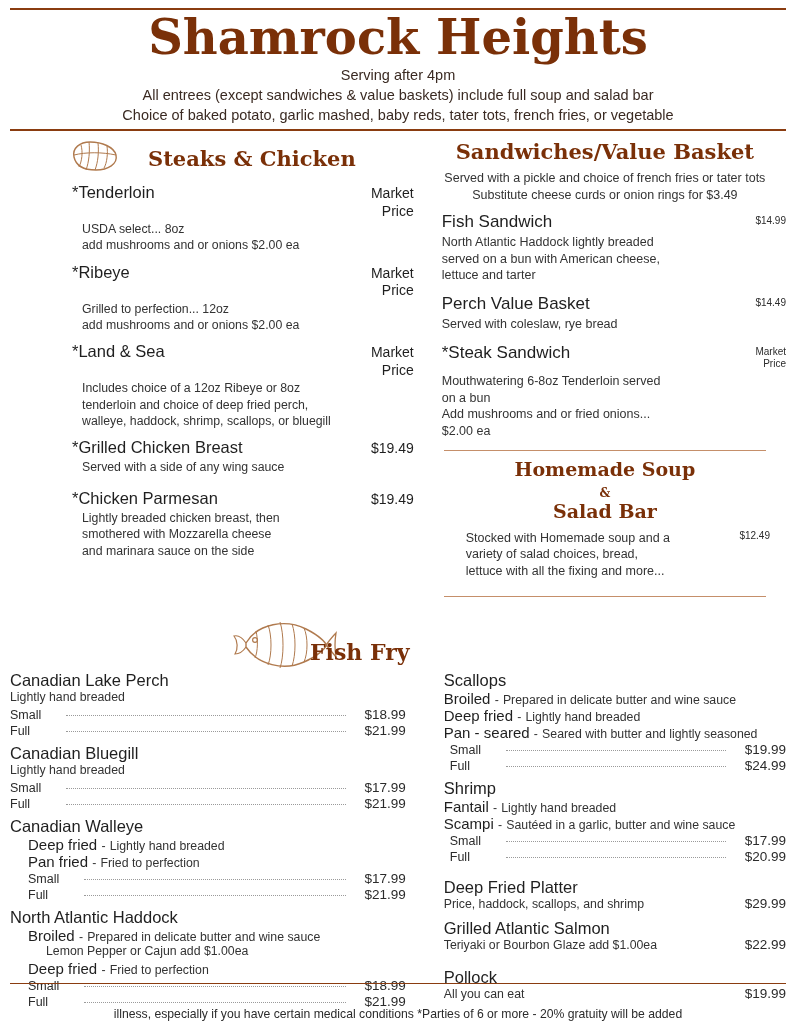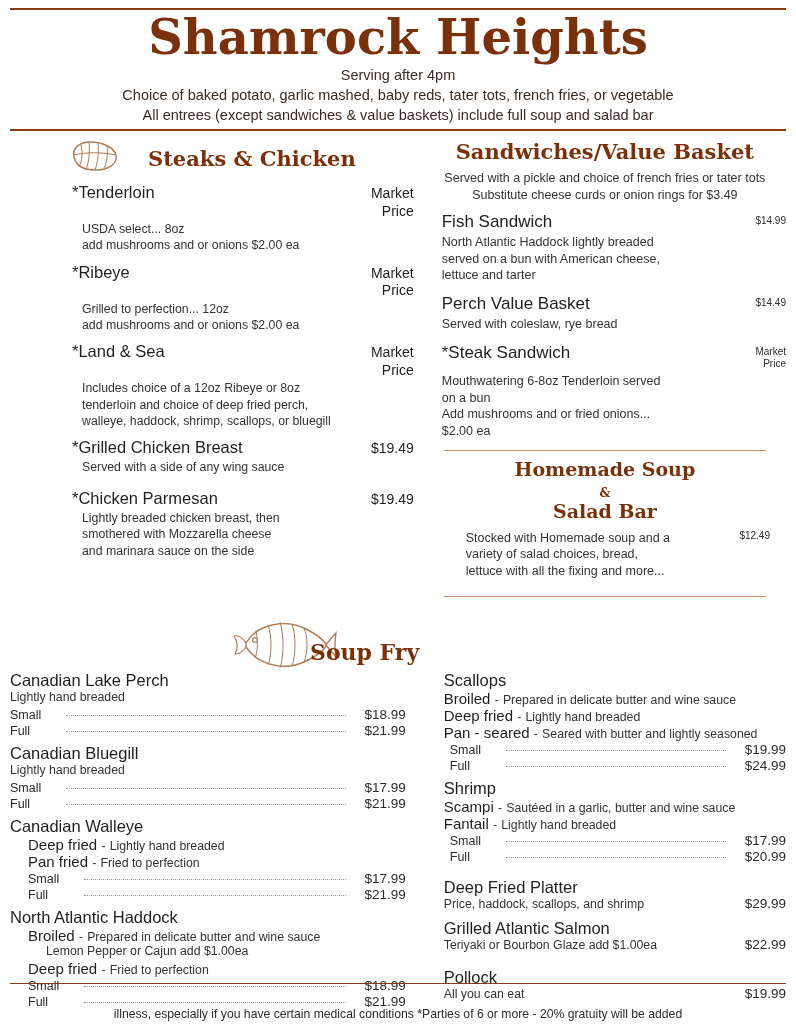--- a/index.html
+++ b/index.html
@@ -257,22 +257,22 @@
 </head>
 <body>
 
 <div class="page">
 
   <div class="rule-top"></div>
 
   <div class="header">
     <div class="restaurant-title">Shamrock Heights</div>
     <div class="header-line">Serving after 4pm</div>
+    <div class="header-line">All entrees (except sandwiches &amp; value baskets) include full soup and salad bar</div>
     <div class="header-line">Choice of baked potato, garlic mashed, baby reds, tater tots, french fries, or vegetable</div>
-    <div class="header-line">All entrees (except sandwiches &amp; value baskets) include full soup and salad bar</div>
   </div>
 
   <div class="columns">
 
     <div class="col-left">
       <div class="steaks-head-row">
         <span>
           <svg width="52" height="34" viewBox="0 0 52 34">
             <path d="M6 18 C4 9 12 3 22 3 C34 3 46 8 48 16 C50 25 40 31 28 31 C16 31 8 27 6 18 Z" fill="none" stroke="#b07a4e" stroke-width="1.4"></path>
             <path d="M13 6 C15 13 14 22 11 28" fill="none" stroke="#b07a4e" stroke-width="1"></path>
@@ -394,21 +394,21 @@
         <path d="M98 38 C104 30 108 26 108 26 C108 26 106 38 108 50 C108 50 104 45 98 38 Z" fill="none" stroke="#b07a4e" stroke-width="1.3"></path>
         <path d="M18 36 C14 30 10 28 6 29 C10 34 10 42 7 47 C12 47 16 43 18 40" fill="none" stroke="#b07a4e" stroke-width="1.2"></path>
         <path d="M40 18 C44 28 44 48 40 58" fill="none" stroke="#b07a4e" stroke-width="1"></path>
         <path d="M52 15 C56 27 56 50 52 61" fill="none" stroke="#b07a4e" stroke-width="1"></path>
         <path d="M64 17 C68 28 68 48 64 59" fill="none" stroke="#b07a4e" stroke-width="1"></path>
         <path d="M76 21 C80 30 80 46 76 55" fill="none" stroke="#b07a4e" stroke-width="1"></path>
         <path d="M28 24 C30 32 30 44 27 51" fill="none" stroke="#b07a4e" stroke-width="1"></path>
         <circle cx="27" cy="33" r="2.4" fill="none" stroke="#b07a4e" stroke-width="1.2"></circle>
       </svg>
     </span>
-    <span class="fishfry-head fish-title-pos">Soup Fry</span>
+    <span class="fishfry-head fish-title-pos">Fish Fry</span>
   </div>
 
   <div class="fish-cols">
 
     <div class="ff-left">
 
       <div class="ff-item">
         <div class="ff-name">Canadian Lake Perch</div>
         <div class="ff-sub">Lightly hand breaded</div>
         <div class="sizerow">
@@ -515,28 +515,28 @@
         <div class="sizerow pad-l2">
           <span class="lbl">Full</span>
           <span class="dots"></span>
           <span class="amt">$24.99</span>
         </div>
       </div>
 
       <div class="ff-item">
         <div class="ff-name pad-l">Shrimp</div>
         <div class="ff-opt pad-l">
+          <span>Fantail</span>
+          <span class="small">-</span>
+          <span class="small">Lightly hand breaded</span>
+        </div>
+        <div class="ff-opt pad-l">
           <span>Scampi</span>
           <span class="small">-</span>
           <span class="small">Sautéed in a garlic, butter and wine sauce</span>
-        </div>
-        <div class="ff-opt pad-l">
-          <span>Fantail</span>
-          <span class="small">-</span>
-          <span class="small">Lightly hand breaded</span>
         </div>
         <div class="sizerow pad-l2">
           <span class="lbl">Small</span>
           <span class="dots"></span>
           <span class="amt">$17.99</span>
         </div>
         <div class="sizerow pad-l2">
           <span class="lbl">Full</span>
           <span class="dots"></span>
           <span class="amt">$20.99</span>

